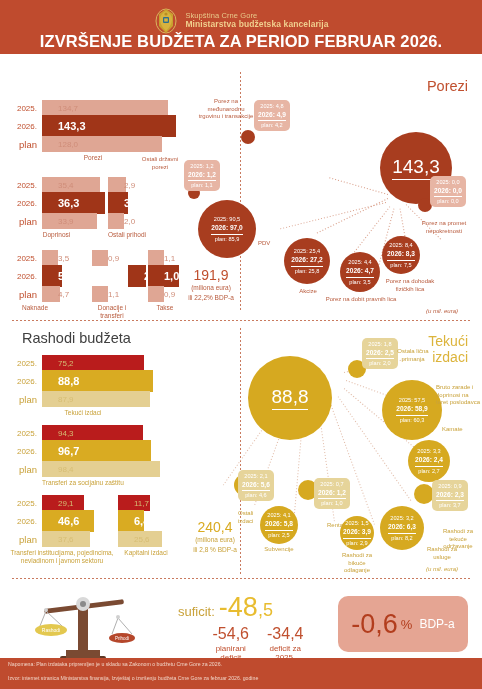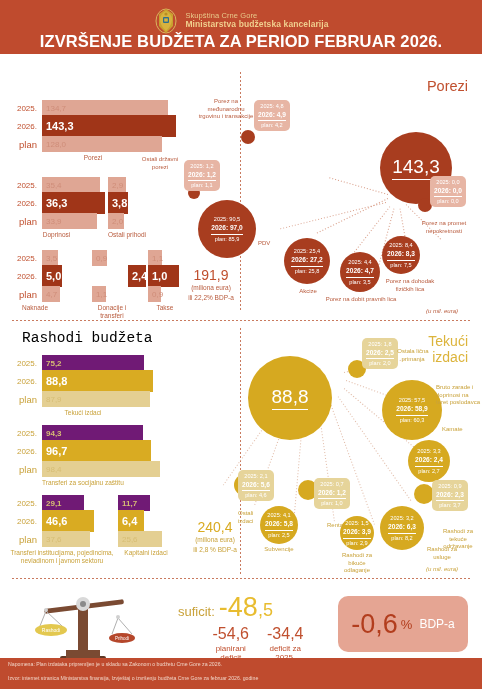--- a/index.html
+++ b/index.html
@@ -29,43 +29,43 @@
   .crest-txt .l2 { font-size:8.5px; color:#f0cf8e; font-weight:bold; letter-spacing:.1px; }
   .main-title {
     position:absolute; left:0; top:32px; width:482px; text-align:center;
     font-size:16.5px; font-weight:bold; color:#ffffff; letter-spacing:.1px;
   }
 
   
   .sec-title { position:absolute; font-size:14.5px; }
   .t-prihodi { left:22px; top:80px; color:#c0502f; }
   .t-porezi  { right:14px; top:78px; color:#c0502f; }
-  .t-rashodi { left:22px; top:330px; color:#000000;font-family:Liberation Mono, monospace; }
+  .t-rashodi { left:22px; top:330px; color:#404040; }
   .t-tekuci  { right:14px; top:333px; color:#dcb43c; font-size:14px; line-height:1.15; text-align:right;}
 
   
   .dot-h { position:absolute; height:1px; width:100%;
     background-image:linear-gradient(to right,#c97a5e 50%,transparent 0%);
     background-size:4px 1px; background-repeat:repeat-x; }
   .dot-v { position:absolute; width:1px;
     background-image:linear-gradient(to bottom,#c97a5e 50%,transparent 0%);
     background-size:1px 4px; background-repeat:repeat-y; }
 
   
   .bargroup { position:absolute; }
   .brow { display:flex; align-items:center; height:16px; margin-bottom:2px; }
   .blab { width:34px; text-align:right; padding-right:5px; font-size:8px; color:#c0502f; flex:none; }
   .blab.big { font-size:9.5px; }
   .rash .blab { color:#c9a23a; }
-  .bar { height:16px; display:flex; align-items:center; padding-left:4px;
+  .bar { height:16px; display:flex; align-items:center; padding-left:16px;
          font-size:8px; white-space:nowrap; }
   .bar.p25 { background:#dfa694; color:#cf8d79; }
   .bar.p26 { background:#a03518; color:#ffffff; font-weight:bold; font-size:11px; }
   .bar.ppl { background:#dfa694; color:#cf8d79; }
-  .bar.r25 { background:#701a75; color:#d6bd74;font-weight:bold; }
+  .bar.r25 { background:#b91c1c; color:#d6bd74; }
   .bar.r26 { background:#d9ab22; color:#ffffff; font-weight:bold; font-size:11px; }
   .bar.rpl { background:#e4cf92; color:#d6bd74; }
   .bcap { font-size:6.5px; text-align:center; line-height:1.2; margin-top:1px; }
   .prih .bcap { color:#b85a3c; }
   .rash .bcap { color:#c9a23a; }
 
   
   .total { position:absolute; text-align:center; }
   .total .num { font-size:14px; line-height:1; }
   .total .sub { font-size:6.5px; line-height:1.3; margin-top:2px; }

